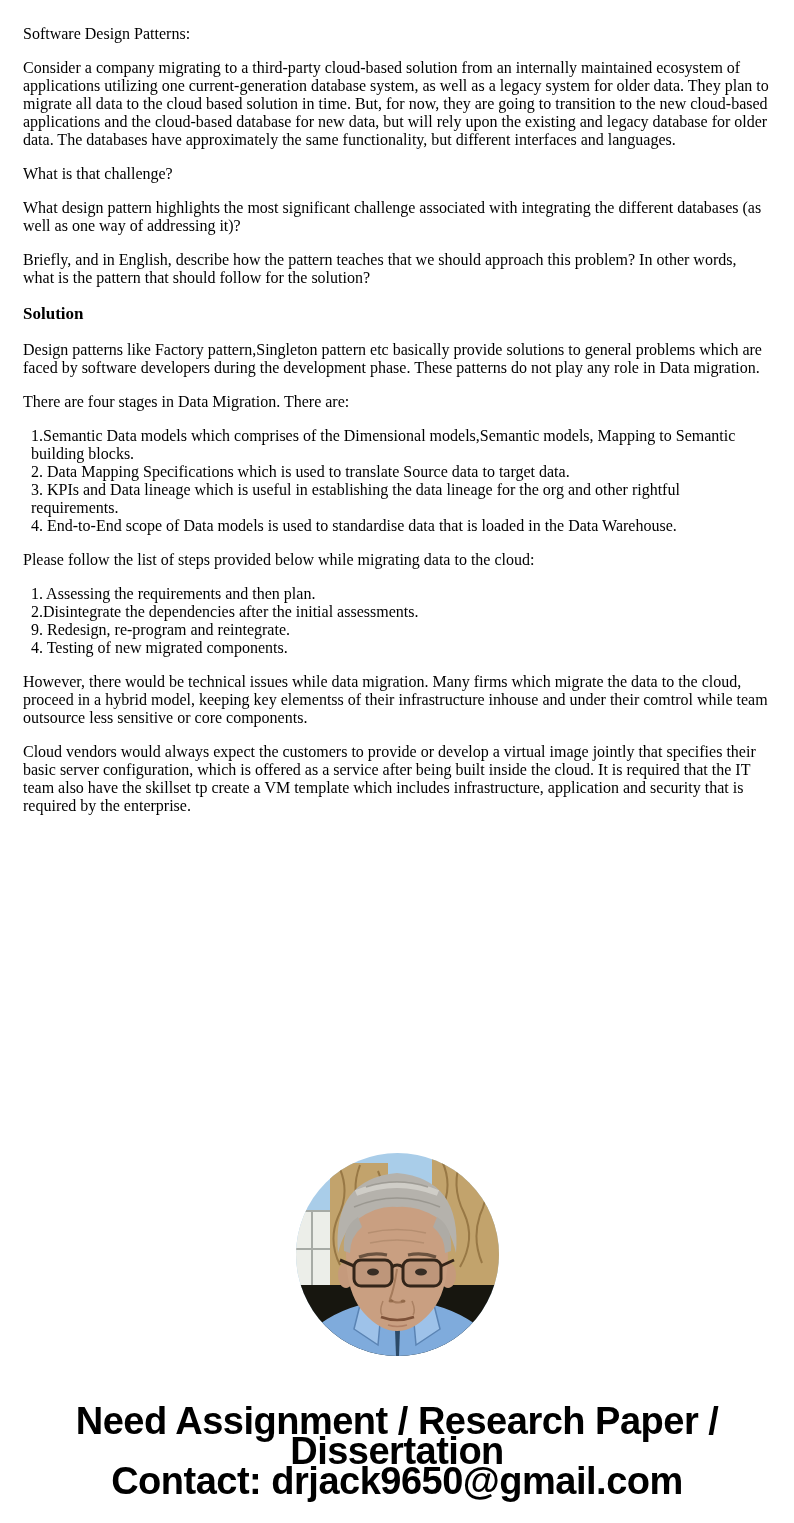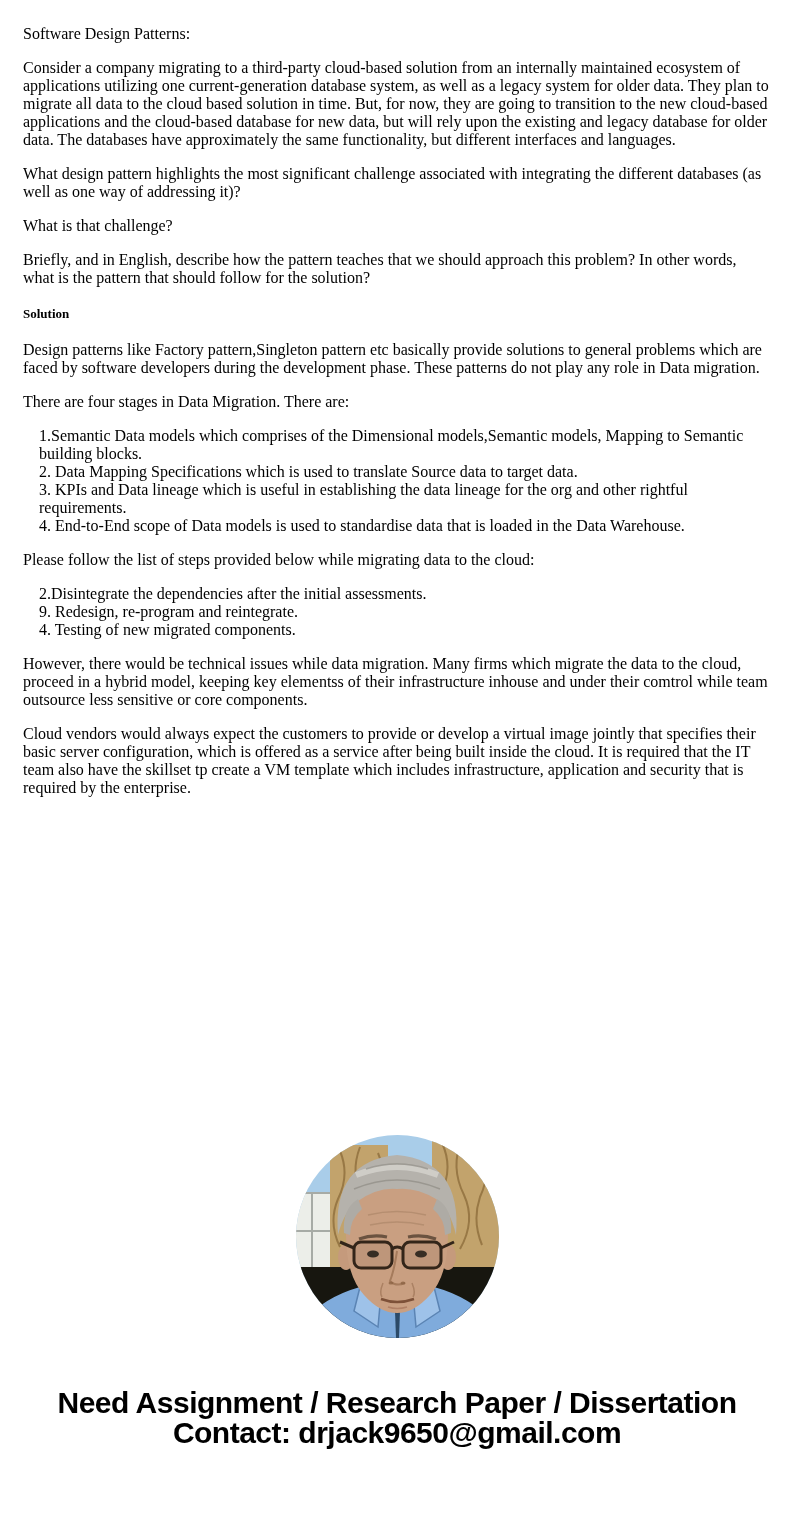--- a/index.html
+++ b/index.html
@@ -13,69 +13,70 @@
     overflow:hidden;
     font-family:"Liberation Serif",serif;
     font-size:16px;
     line-height:18px;
     color:#000;
   }
   .para{margin:16px 0;}
   .para.first{margin-top:2px;}
   .heading{
     font-family:"Liberation Serif",serif;
-    font-size:13px;line-height:22px;font-weight:bold;
+    font-size:17px;line-height:22px;font-weight:bold;
     margin:16px 0;
   }
-  .list-block{margin:16px 16px;}
+  .list-block{margin:16px 8px;}
   .list-line{margin:0;}
   figure.avatar{
     margin:338px auto 0 auto;
     width:203px;height:203px;
     padding:0;
   }
   figure.avatar svg{display:block;width:203px;height:203px;}
   .footer{
     margin-top:50px;
     text-align:center;
     font-family:"Liberation Sans",sans-serif;
     font-weight:700;
-    font-size:30px;
+    font-size:38px;
     line-height:30px;
     letter-spacing:-0.5px;
     color:#000;
   }
 </style>
 </head>
 <body>
 
 <div class="page">
 
   <p class="para first">Software Design Patterns:</p>
 
   <p class="para">Consider a company migrating to a third-party cloud-based solution from an internally maintained ecosystem of applications utilizing one current-generation database system, as well as a legacy system for older data. They plan to migrate all data to the cloud based solution in time. But, for now, they are going to transition to the new cloud-based applications and the cloud-based database for new data, but will rely upon the existing and legacy database for older data. The databases have approximately the same functionality, but different interfaces and languages.</p>
+  <p class="para">What is that challenge?</p>
   <p class="para">What design pattern highlights the most significant challenge associated with integrating the different databases (as well as one way of addressing it)?</p>
-  <p class="para">What is that challenge?</p>
   <p class="para">Briefly, and in English, describe how the pattern teaches that we should approach this problem? In other words, what is the pattern that should follow for the solution?</p>
 
   <h3 class="heading">Solution</h3>
 
   <p class="para">Design patterns like Factory pattern,Singleton pattern etc basically provide solutions to general problems which are faced by software developers during the development phase. These patterns do not play any role in Data migration.</p>
   <p class="para">There are four stages in Data Migration. There are:</p>
 
   <div class="list-block">
     <div class="list-line">1.Semantic Data models which comprises of the Dimensional models,Semantic models, Mapping to Semantic building blocks.</div>
     <div class="list-line">2. Data Mapping Specifications which is used to translate Source data to target data.</div>
     <div class="list-line">3. KPIs and Data lineage which is useful in establishing the data lineage for the org and other rightful requirements.</div>
     <div class="list-line">4. End-to-End scope of Data models is used to standardise data that is loaded in the Data Warehouse.</div>
   </div>
 
   <p class="para">Please follow the list of steps provided below while migrating data to the cloud:</p>
 
   <div class="list-block">
+    <div class="list-line">1. Assessing the requirements and then plan.</div>
     <div class="list-line">2.Disintegrate the dependencies after the initial assessments.</div>
     <div class="list-line">9. Redesign, re-program and reintegrate.</div>
     <div class="list-line">4. Testing of new migrated components.</div>
   </div>
 
   <p class="para">However, there would be technical issues while data migration. Many firms which migrate the data to the cloud, proceed in a hybrid model, keeping key elementss of their infrastructure inhouse and under their comtrol while team outsource less sensitive or core components.</p>
   <p class="para">Cloud vendors would always expect the customers to provide or develop a virtual image jointly that specifies their basic server configuration, which is offered as a service after being built inside the cloud. It is required that the IT team also have the skillset tp create a VM template which includes infrastructure, application and security that is required by the enterprise.</p>
 
   <figure class="avatar" role="img" aria-label="Circular profile photo of an elderly man with gray hair and glasses wearing a light blue shirt">
     <svg viewBox="0 0 203 203" xmlns="http://www.w3.org/2000/svg">

